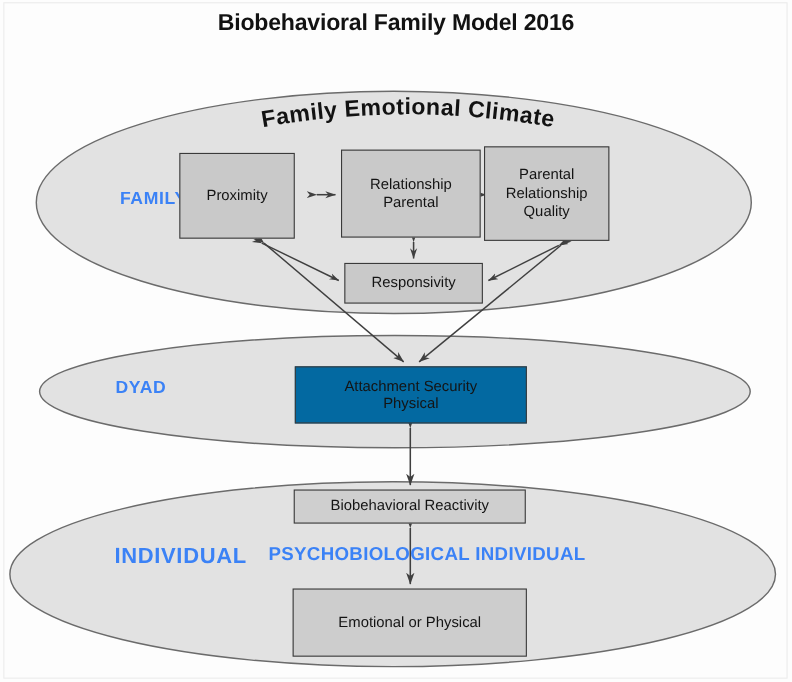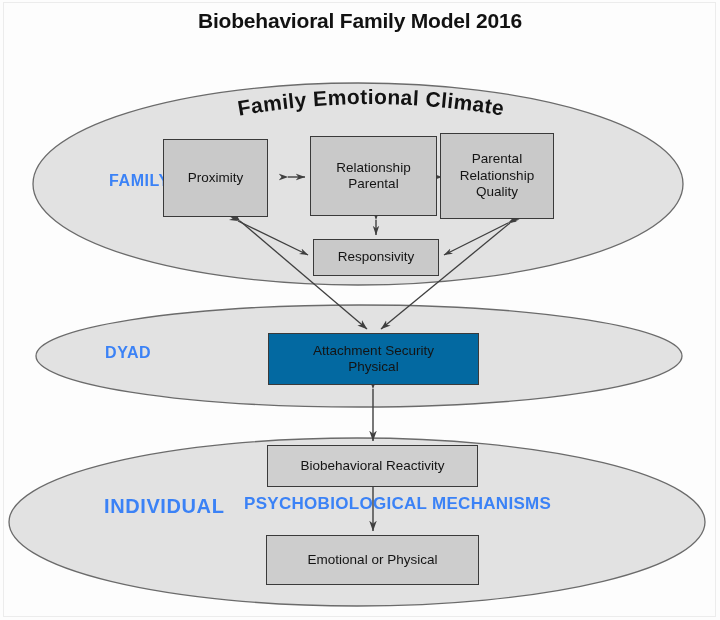--- a/index.html
+++ b/index.html
@@ -100,22 +100,22 @@
     color: #141414;
     font-size: 13.5px;
     line-height: 1.22;
     padding: 2px 4px;
   }
   #node-proximity   { left: 163px; top: 139px; width: 105px; height: 78px; }
   #node-generational{ left: 310px; top: 136px; width: 127px; height: 80px; }
   #node-parental    { left: 440px; top: 133px; width: 114px; height: 86px; }
   #node-responsivity{ left: 313px; top: 239px; width: 126px; height: 37px; text-align: center; }
   #node-attachment  { left: 268px; top: 333px; width: 211px; height: 52px; background:#0369a1; }
-  #node-biobehavioral{left: 267px; top: 445px; width: 211px; height: 42px; background:#cfcfcf; }
-  #node-wellness    { left: 266px; top: 535px; width: 213px; height: 50px; background:#cdcdcd; }
+  #node-biobehavioral{left: 267px; top: 445px; width: 211px; height: 31px; background:#cfcfcf; }
+  #node-wellness    { left: 266px; top: 535px; width: 213px; height: 62px; background:#cdcdcd; }
 </style>
 </head>
 <body>
 
 <div id="canvas">
 
   <div id="outer-border"></div>
 
   <div class="title">Biobehavioral Family Model 2016</div>
 
@@ -156,21 +156,21 @@
       <path id="archpath" d="M4,40 Q185,-4 366,40" fill="none"></path>
     </defs>
     <text text-anchor="middle">
       <textPath href="#archpath" startOffset="50%">Family Emotional Climate</textPath>
     </text>
   </svg>
 
   <div class="tier-label" id="label-family">FAMILY</div>
   <div class="tier-label" id="label-dyad">DYAD</div>
   <div class="tier-label" id="label-individual">INDIVIDUAL</div>
-  <div class="tier-label" id="label-psychobiological">PSYCHOBIOLOGICAL MECHANISMS</div>
+  <div class="tier-label" id="label-psychobiological">PSYCHOBIOLOGICAL INDIVIDUAL</div>
 
   <div class="node" id="node-proximity">
     <span>Proximity</span>
   </div>
 
   <div class="node" id="node-generational">
     <span>
       <span>Relationship</span><br>
       <span>Parental</span>
     </span>

